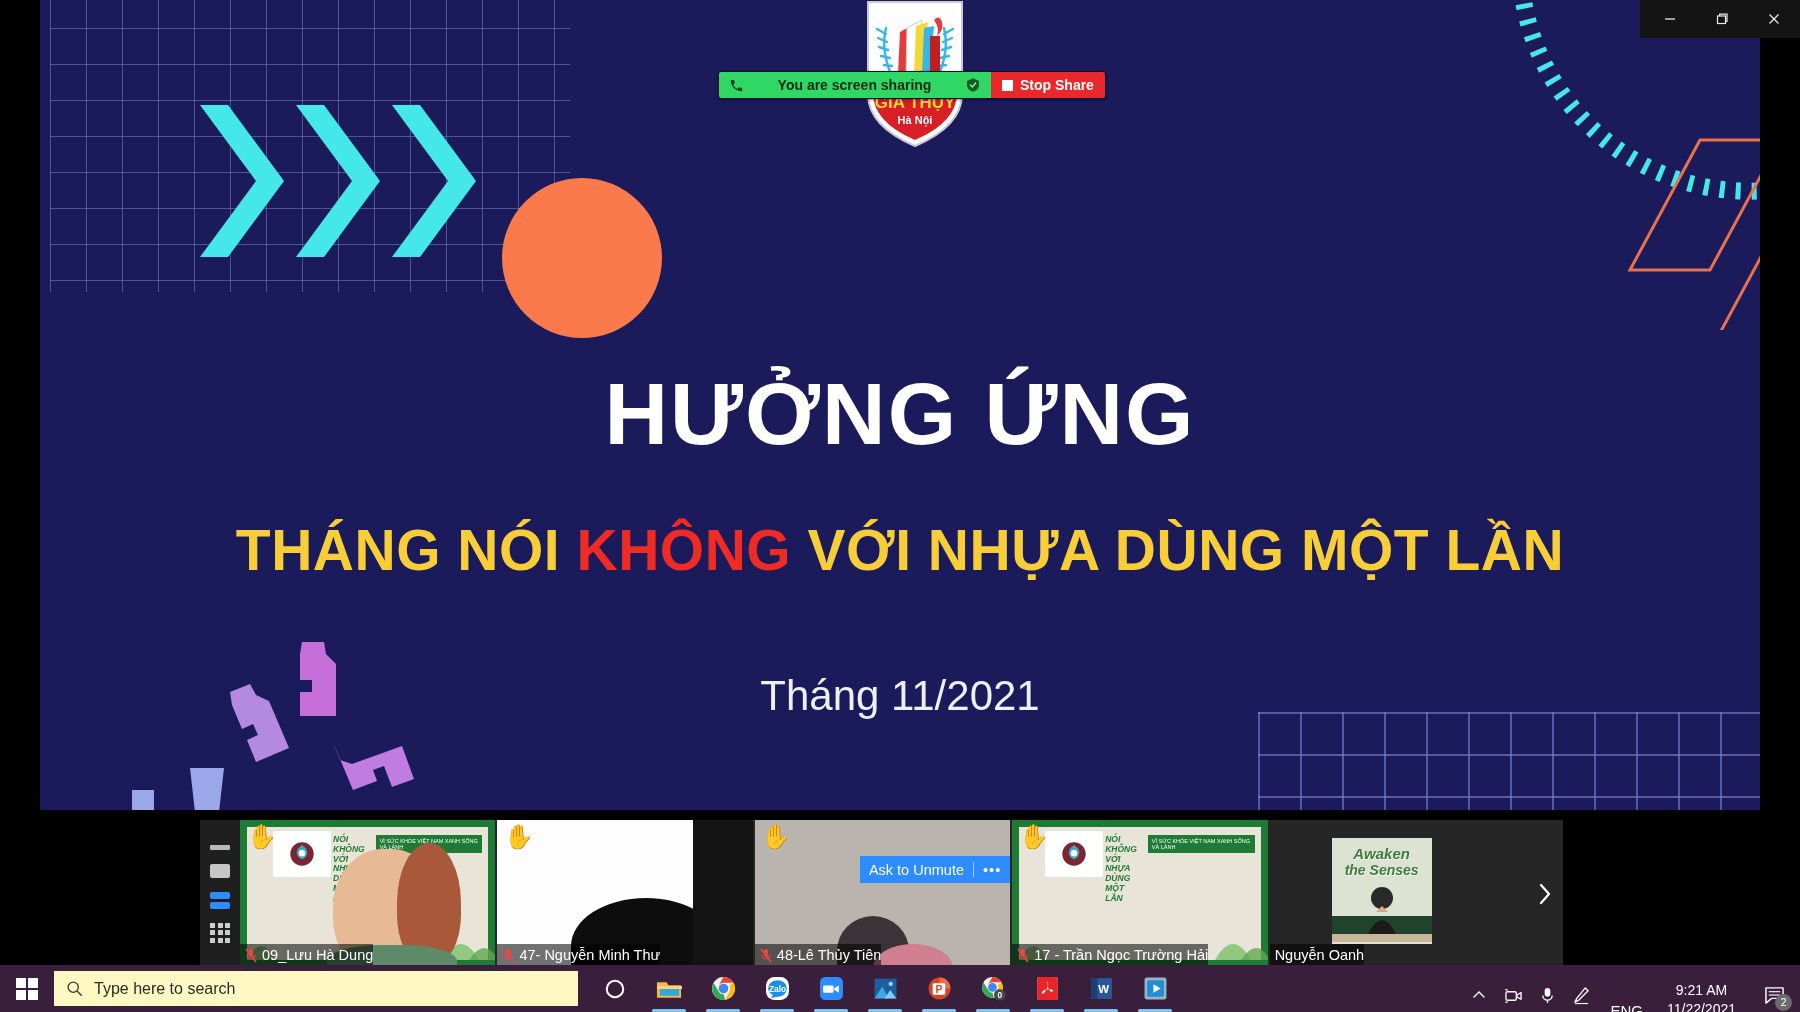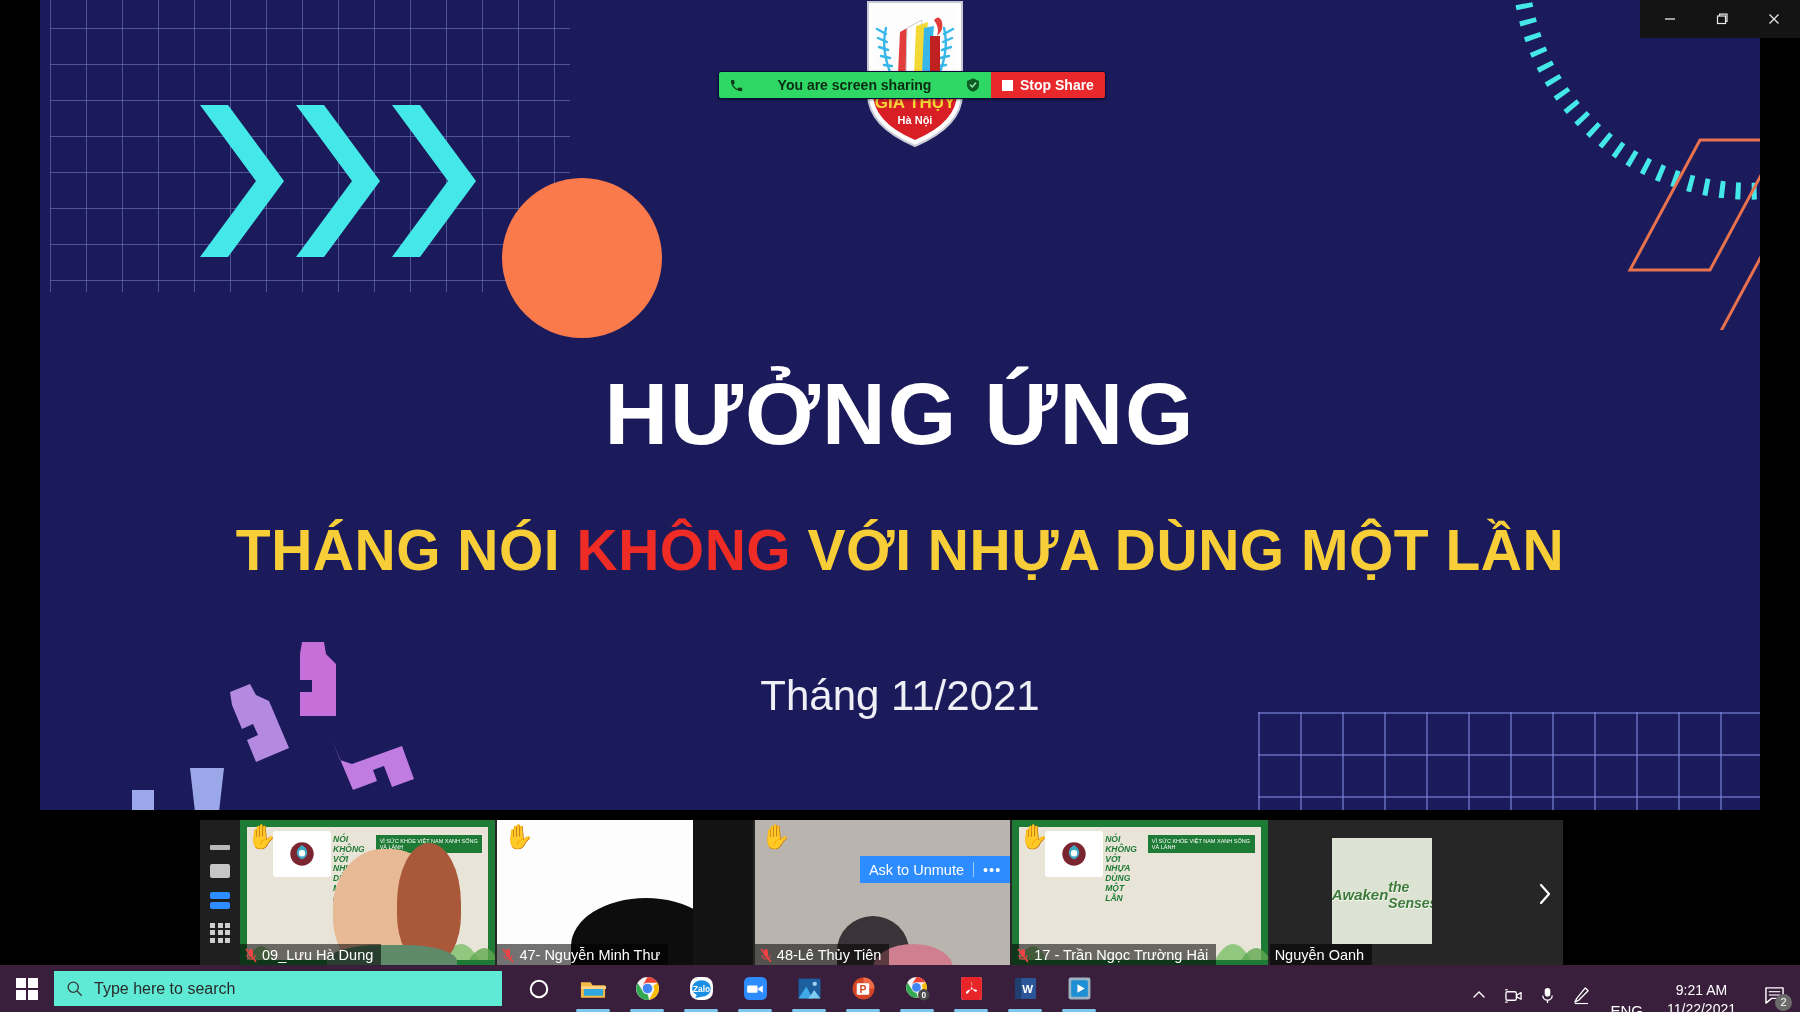--- a/index.html
+++ b/index.html
@@ -99,21 +99,21 @@
   .vm-grid{ display:grid; grid-template-columns:repeat(3,5px); grid-template-rows:repeat(3,5px); gap:2.5px; }
   .vm-grid i{ display:block; background:#cfcfcf; }
 
   .tiles{ flex:1; display:flex; align-items:stretch; overflow:hidden; }
   .tile{
     position:relative; width:265px; height:147px; margin-right:2px;
     overflow:hidden; background:#111;
   }
   .tile-name{
     position:absolute; left:0; bottom:1px; display:flex; align-items:center; gap:5px;
-    padding:3px 8px 3px 5px; background:rgba(0,0,0,.55);
+    padding:3px 0 3px 5px; background:rgba(0,0,0,.55);
     color:#fff; font-size:14.5px; max-width:100%; white-space:nowrap;
   }
   .mute-ic{ width:12px; height:15px; flex:none; }
   .raise-hand{ position:absolute; left:7px; top:5px; font-size:24px; line-height:1; }
   .ask-unmute{
     position:absolute; right:0; top:0; display:flex; align-items:center;
     background:#2D8CFF; color:#fff; font-size:14.5px; height:27px;margin-top:36px;
   }
   .ask-unmute .lbl{ padding:0 9px; }
   .ask-unmute .sep{ width:1px; height:15px; background:rgba(255,255,255,.55); }
@@ -128,38 +128,38 @@
     position:absolute; left:26px; top:4px; width:58px; height:46px; background:#fff;
     border-radius:3px; display:flex; flex-direction:column; align-items:center; justify-content:center;
   }
   .poster-grass{ position:absolute; left:0; right:0; bottom:0; height:34px; }
   .tile-face{ position:absolute; border-radius:46%; }
   .tile-white{ position:absolute; inset:0; background:#fdfdfd; }
   .tile-dark-blob{ position:absolute; border-radius:50%; background:#151515; }
   .tile-gray{ position:absolute; inset:0; background:#b9b5ae; }
   .awaken{
     position:absolute; left:62px; top:18px; width:100px; height:106px;
-    background:#DCE3D2; display:flex; flex-direction:row; align-items:center;
+    background:#DCE3D2; display:flex; flex-direction:column; align-items:center;
     justify-content:flex-start; padding-top:8px; overflow:hidden;
   }
   .awaken-t{ color:#3E7A3A; font-size:15px; font-weight:bold; font-style:italic; line-height:1.05; text-shadow:.5px .5px 0 #fff; }
   .awaken-t2{ color:#3E7A3A; font-size:14px; font-weight:bold; font-style:italic; text-shadow:.5px .5px 0 #fff; }
   .next-arrow{
     width:36px; display:flex; align-items:center; justify-content:center;
     color:#fff; cursor:pointer; background:#262626;
   }
 
   
   #taskbar{
     position:absolute; left:0; bottom:0; width:1800px; height:47px;
     background:#3A1F3D; display:flex; align-items:center; z-index:70;
   }
   #start-btn{ width:54px; height:47px; display:flex; align-items:center; justify-content:center; }
   #search-box{
-    width:448px; height:35px; background:#5eead4; display:flex; align-items:center;
+    width:524px; height:35px; background:#fef9c3; display:flex; align-items:center;
     gap:11px; padding:0 12px; color:#2a2a2a; font-size:16px;
   }
   #tb-apps{ display:flex; align-items:center; height:47px; margin-left:10px; }
   .tb-app{
     width:54px; height:47px; display:flex; align-items:center; justify-content:center;
     position:relative;
   }
   .tb-app.active::after{
     content:""; position:absolute; left:10px; right:10px; bottom:0; height:3px;
     background:#7ec6f0; border-radius:2px;

